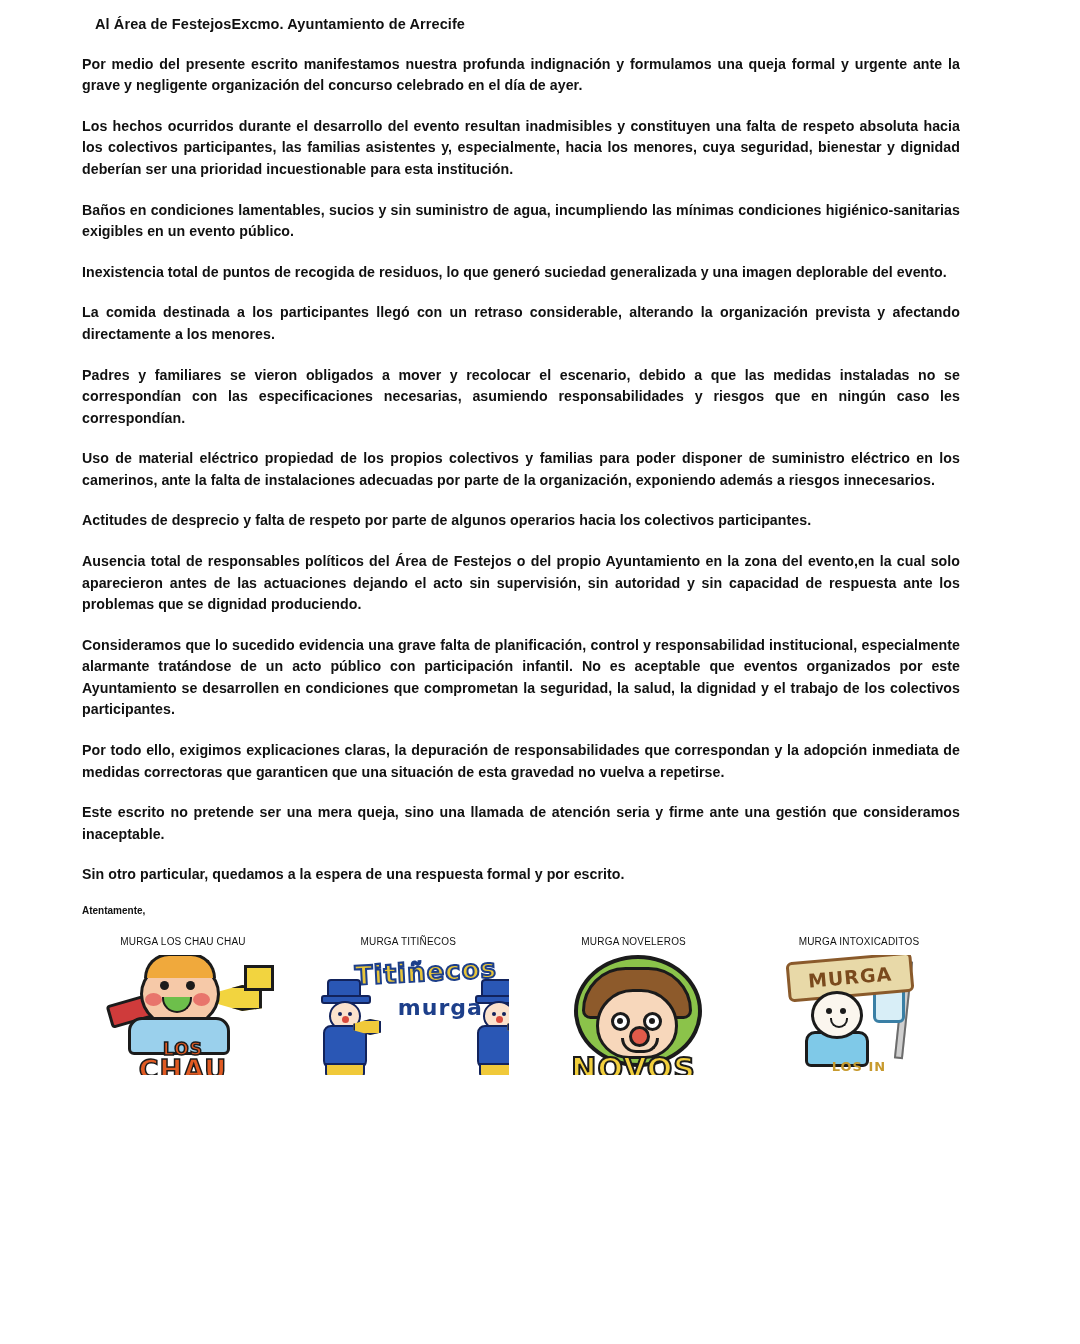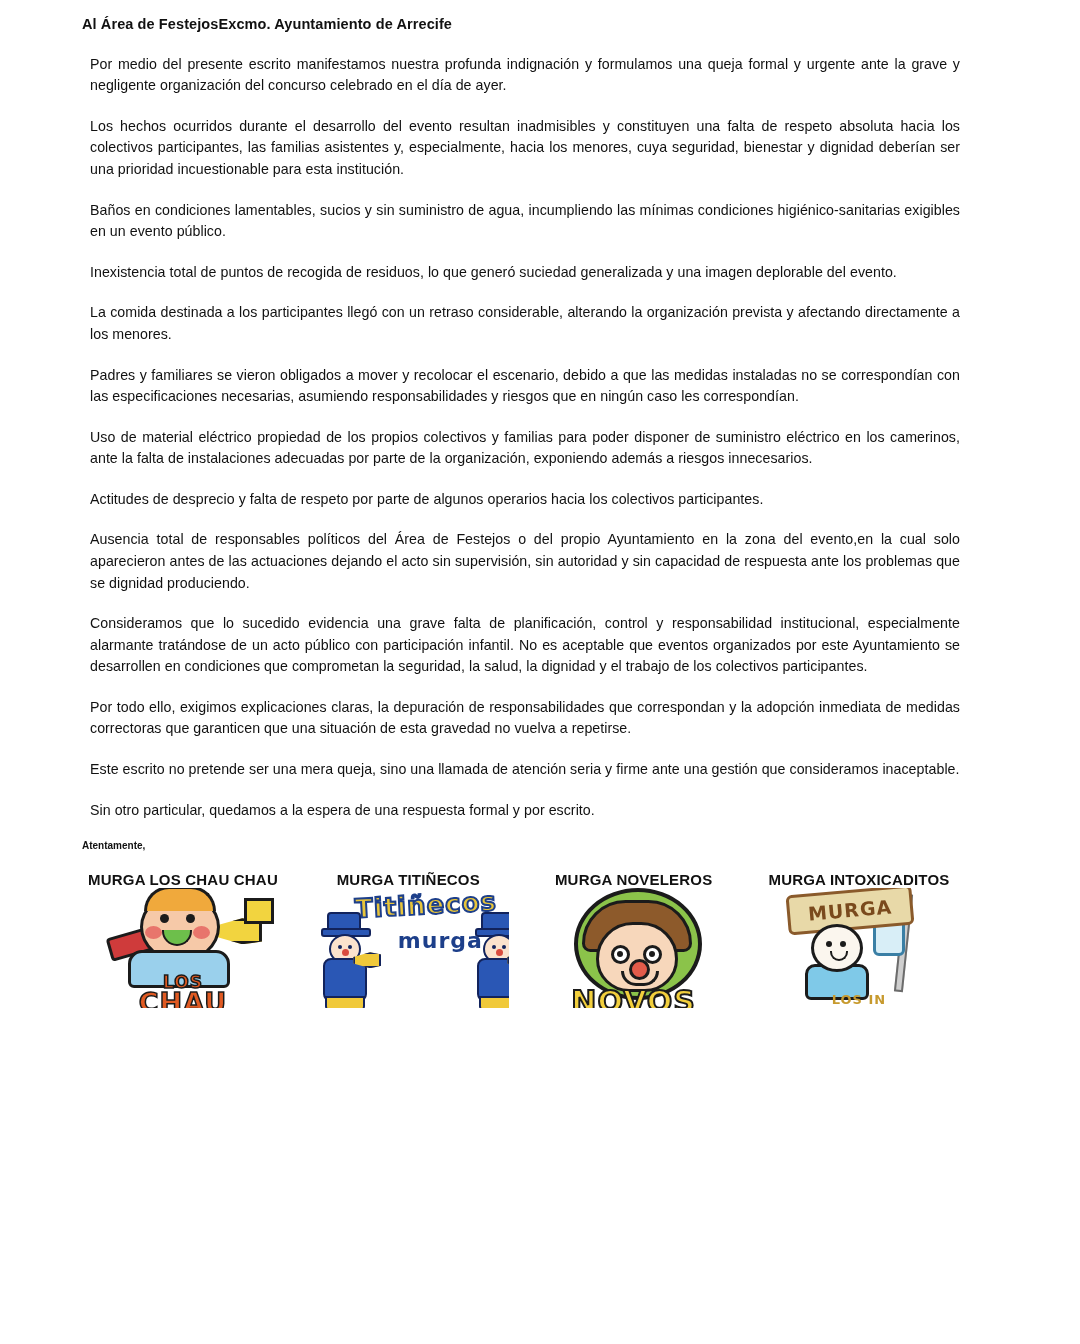--- a/index.html
+++ b/index.html
@@ -18,29 +18,29 @@
     width: 1080px;
     min-height: 1344px;
     background: #ffffff;
     box-sizing: border-box;
     padding: 14px 120px 0 82px;
   }
   .doc-header {
     font-size: 14.5px;
     font-weight: bold;
     line-height: 1.5;
-    margin: 0 0 18px 0;
+    margin: 0 0 18px 13px;
     letter-spacing: 0.1px;
   }
   p.para {
     font-size: 14.2px;
     line-height: 1.52;
-    margin: 0 0 19px 8px;
+    margin: 0 0 19px 0;
     text-align: justify;
-    font-weight: normal;
+    font-weight: bold;
     letter-spacing: 0.05px;
   }
   .signoff {
     font-size: 10px;
     font-weight: bold;
     margin: 0 0 8px 0;
   }
   .logos {
     display: flex;
     flex-direction: row;
@@ -48,24 +48,24 @@
     align-items: flex-start;
     margin-top: 20px;
     padding-right: 0;
   }
   .logo-block {
     width: 23%;
     text-align: center;
     position: relative;
   }
   .logo-caption {
-    font-size: 15px;
-    font-weight: bold;
+    font-size: 10px;
+    font-weight: normal;
     letter-spacing: 0.2px;
-    margin-bottom: 0;
+    margin-bottom: 8px;
     white-space: nowrap;
   }
   .logo-art {
     height: 120px;
     position: relative;
     overflow: hidden;
   }
 
   
   .chau-wrap { position: relative; width: 170px; height: 120px; margin: 0 auto; }

